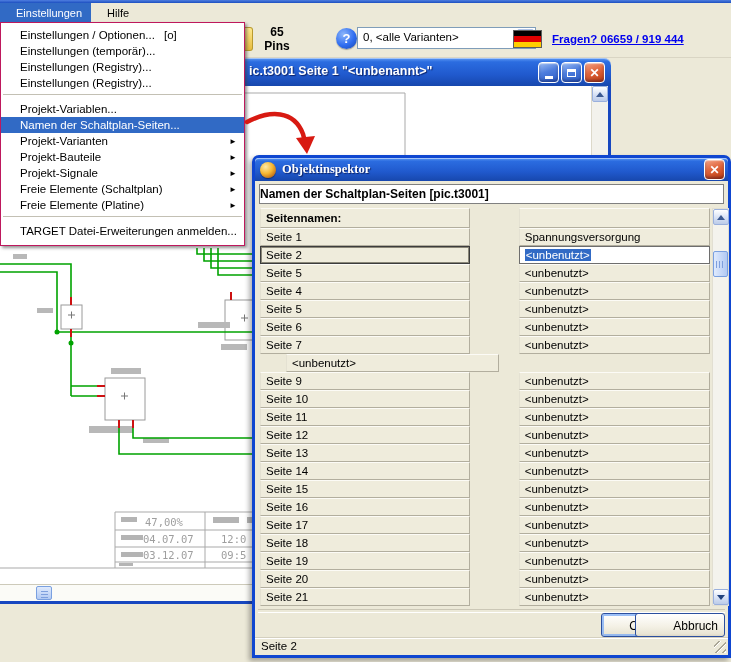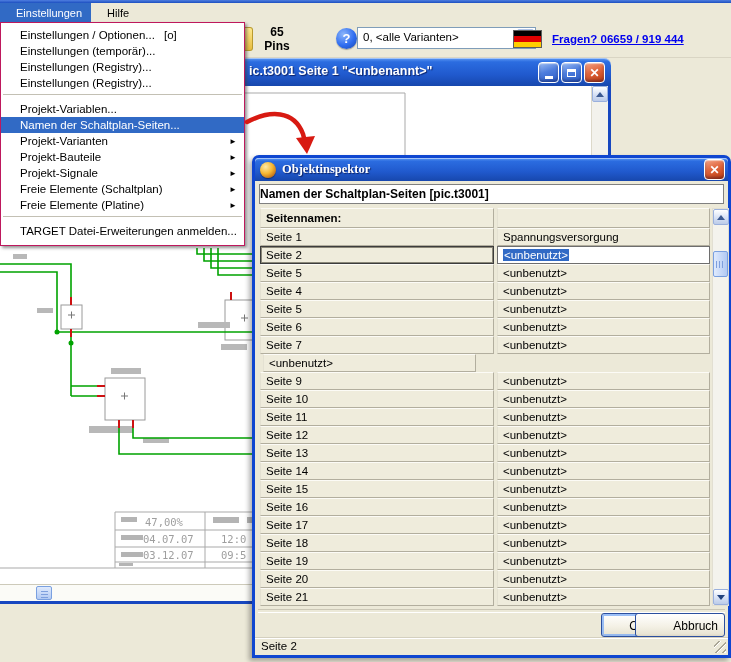--- a/index.html
+++ b/index.html
@@ -80,21 +80,21 @@
   #dlg-title{position:absolute;left:0;top:0;right:0;height:23px;border-radius:4px 4px 0 0;
      background:linear-gradient(180deg,#5e9af4 0%,#2b6ce0 14%,#2059cd 60%,#1747ad 100%);
      box-shadow:inset 0 1px 0 rgba(255,255,255,.45);display:flex;align-items:center;}
   #dlg-icon{width:16px;height:16px;margin:0 6px 0 5px;border-radius:50%;
      background:radial-gradient(circle at 35% 30%,#ffe9a8,#f7b733 45%,#b55f12 85%,#8a4a10);box-shadow:0 1px 1px rgba(0,0,0,.4);}
   #dlg-title .txt{color:#fff;font-weight:bold;font-size:12.5px;text-shadow:1px 1px 1px rgba(0,0,40,.6);font-family:Liberation Serif, serif;}
   #dlg-close{position:absolute;right:3px;top:1px;}
   #dlg-header{position:absolute;left:4px;right:4px;top:26px;height:20px;background:#fff;border:1px solid #808080;
      box-sizing:border-box;font-weight:bold;font-size:12px;line-height:18px;}
   #dlg-table{position:absolute;left:5px;top:50px;width:450px;height:398px;}
-  .t-hrow,.t-row{display:flex;}
+  .t-hrow,.t-row{display:flex;gap:23px;}
   .t-cell{box-sizing:border-box;height:18px;background:#EFECDC;border:1px solid #b2ae9e;
      border-top-color:#fcfbf6;border-left-color:#e4e1d2;padding:1px 0 0 5px;font-size:11.5px;line-height:15px;
      overflow:hidden;white-space:nowrap;color:#000;}
   .t-hrow .t-cell{height:20px;font-weight:bold;padding-top:2px;}
   .cell-name{width:234px;}
   .t-gap{width:3px;}
   .cell-value{width:213px;}
   .t-row.selected .cell-name{border:1px solid #3c3c3c;box-shadow:inset 0 0 0 1px #8a8778;}
   .t-row.editing .cell-value{background:#fff;border:1px solid #6e6e6e;}
   .t-row.editing .val-sel{background:#316AC5;color:#fff;padding:0 1px;}

